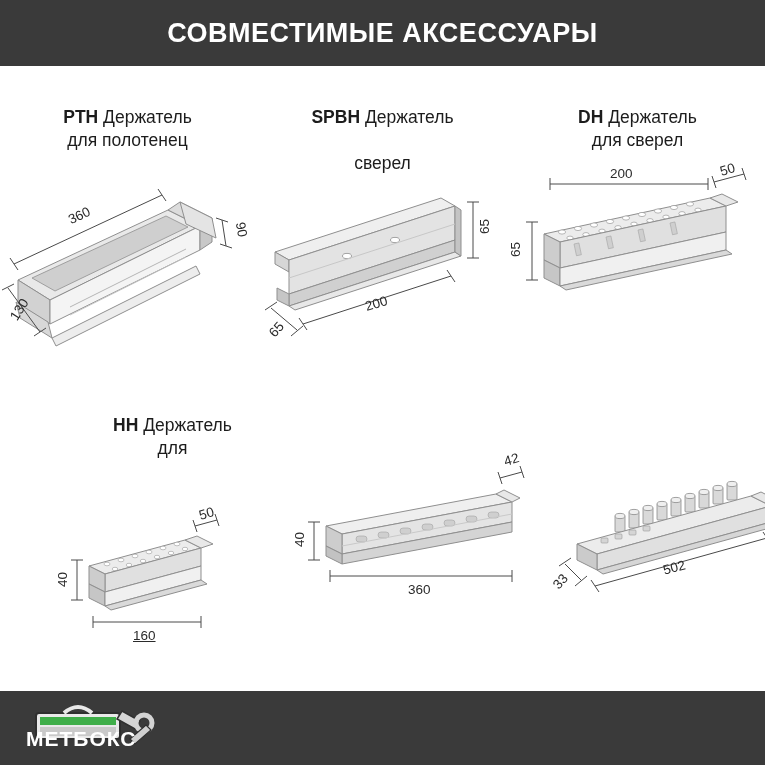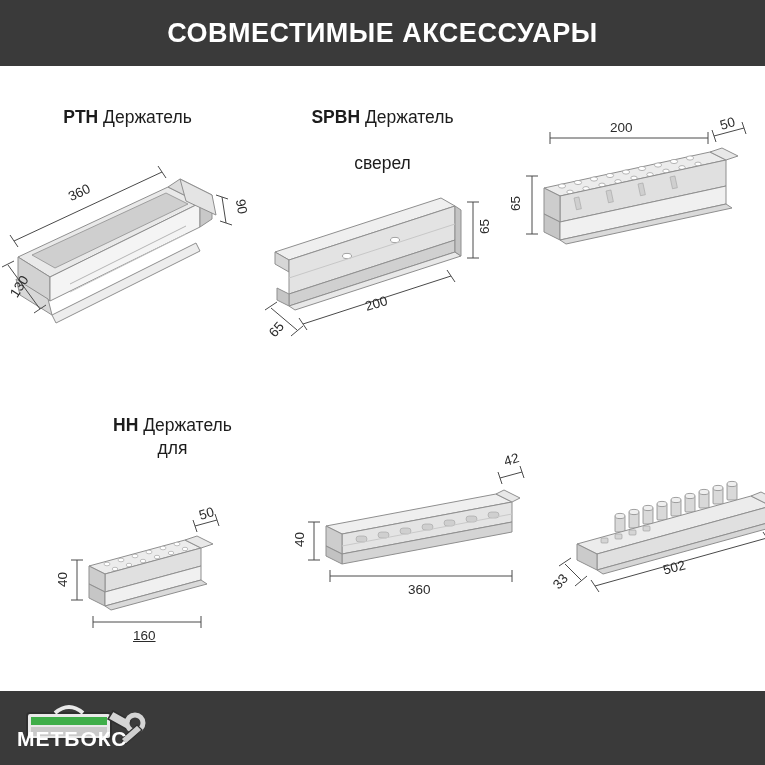--- a/index.html
+++ b/index.html
@@ -88,21 +88,21 @@
     left: 0;
     top: 691px;
     width: 765px;
     height: 74px;
     background: #3a3a3a;
     display: flex;
     align-items: center;
   }
   .logo {
     position: relative;
-    margin-left: 9px;
+    margin-left: 18px;
     width: 168px;
     height: 62px;
   }
   .logo-text {
     position: absolute;
     left: 8px;
     top: 30px;
     font-size: 21px;
     font-weight: bold;
     color: #ffffff;
@@ -114,20 +114,21 @@
 
 <div class="header">
   <div class="header-title">СОВМЕСТИМЫЕ АКСЕССУАРЫ</div>
 </div>
 
 <div class="catalog">
 
   <div class="cell r1 c1">
     <div class="cell-title">
       <span class="code">PTH</span><span> Держатель</span><br>
+      <span>для полотенец</span>
     </div>
     <div class="art">
       <svg width="255" height="195" viewBox="0 0 255 195">
 
         <polygon points="18,128 168,58 200,74 50,148" fill="#e9e9e9" stroke="#8f8f8f" stroke-width="1"></polygon>
         <polygon points="18,128 50,148 50,172 18,152" fill="#d2d2d2" stroke="#8f8f8f" stroke-width="1"></polygon>
         <polygon points="50,148 200,74 200,98 50,172" fill="#f4f4f4" stroke="#8f8f8f" stroke-width="1"></polygon>
 
         <polygon points="32,126 166,64 188,75 55,139" fill="#cfcfcf" stroke="#8f8f8f" stroke-width="0.8"></polygon>
 
@@ -199,20 +200,24 @@
         <line x1="10" y1="136" x2="22" y2="128" stroke="#4a4a4a" stroke-width="1"></line>
         <line x1="36" y1="162" x2="48" y2="152" stroke="#4a4a4a" stroke-width="1"></line>
       </svg>
       <div class="dim" style="left:222px; top:45px; transform:rotate(-90deg);">65</div>
       <div class="dim" style="left:110px; top:122px; transform:rotate(-17deg);">200</div>
       <div class="dim" style="left:14px; top:148px; transform:rotate(-48deg);">65</div>
     </div>
   </div>
 
   <div class="cell r1 c3">
+    <div class="cell-title">
+      <span class="code">DH</span><span> Держатель</span><br>
+      <span>для сверел</span>
+    </div>
     <div class="art">
       <svg width="255" height="195" viewBox="0 0 255 195">
 
         <polygon points="34,82 200,46 216,54 50,90" fill="#ececec" stroke="#8f8f8f" stroke-width="1"></polygon>
 
         <g fill="#ffffff" stroke="#9a9a9a" stroke-width="0.7">
           <ellipse cx="52" cy="80" rx="3.6" ry="2.1"></ellipse>
           <ellipse cx="68" cy="76.5" rx="3.6" ry="2.1"></ellipse>
           <ellipse cx="84" cy="73" rx="3.6" ry="2.1"></ellipse>
           <ellipse cx="100" cy="69.5" rx="3.6" ry="2.1"></ellipse>

